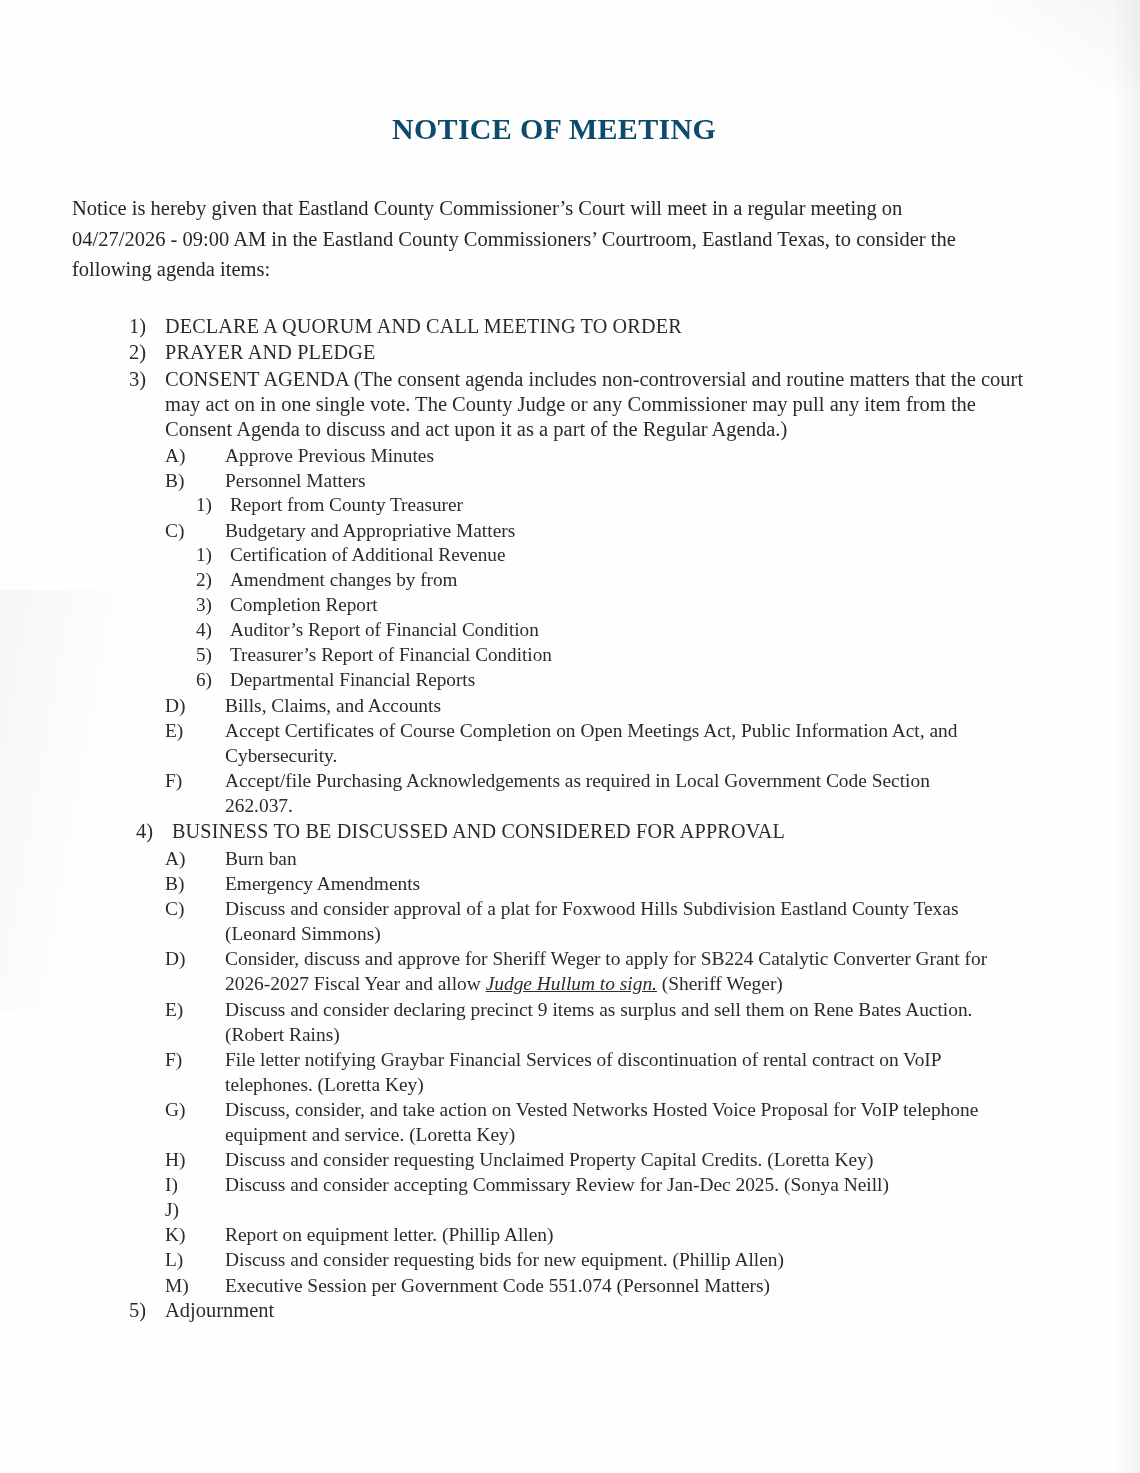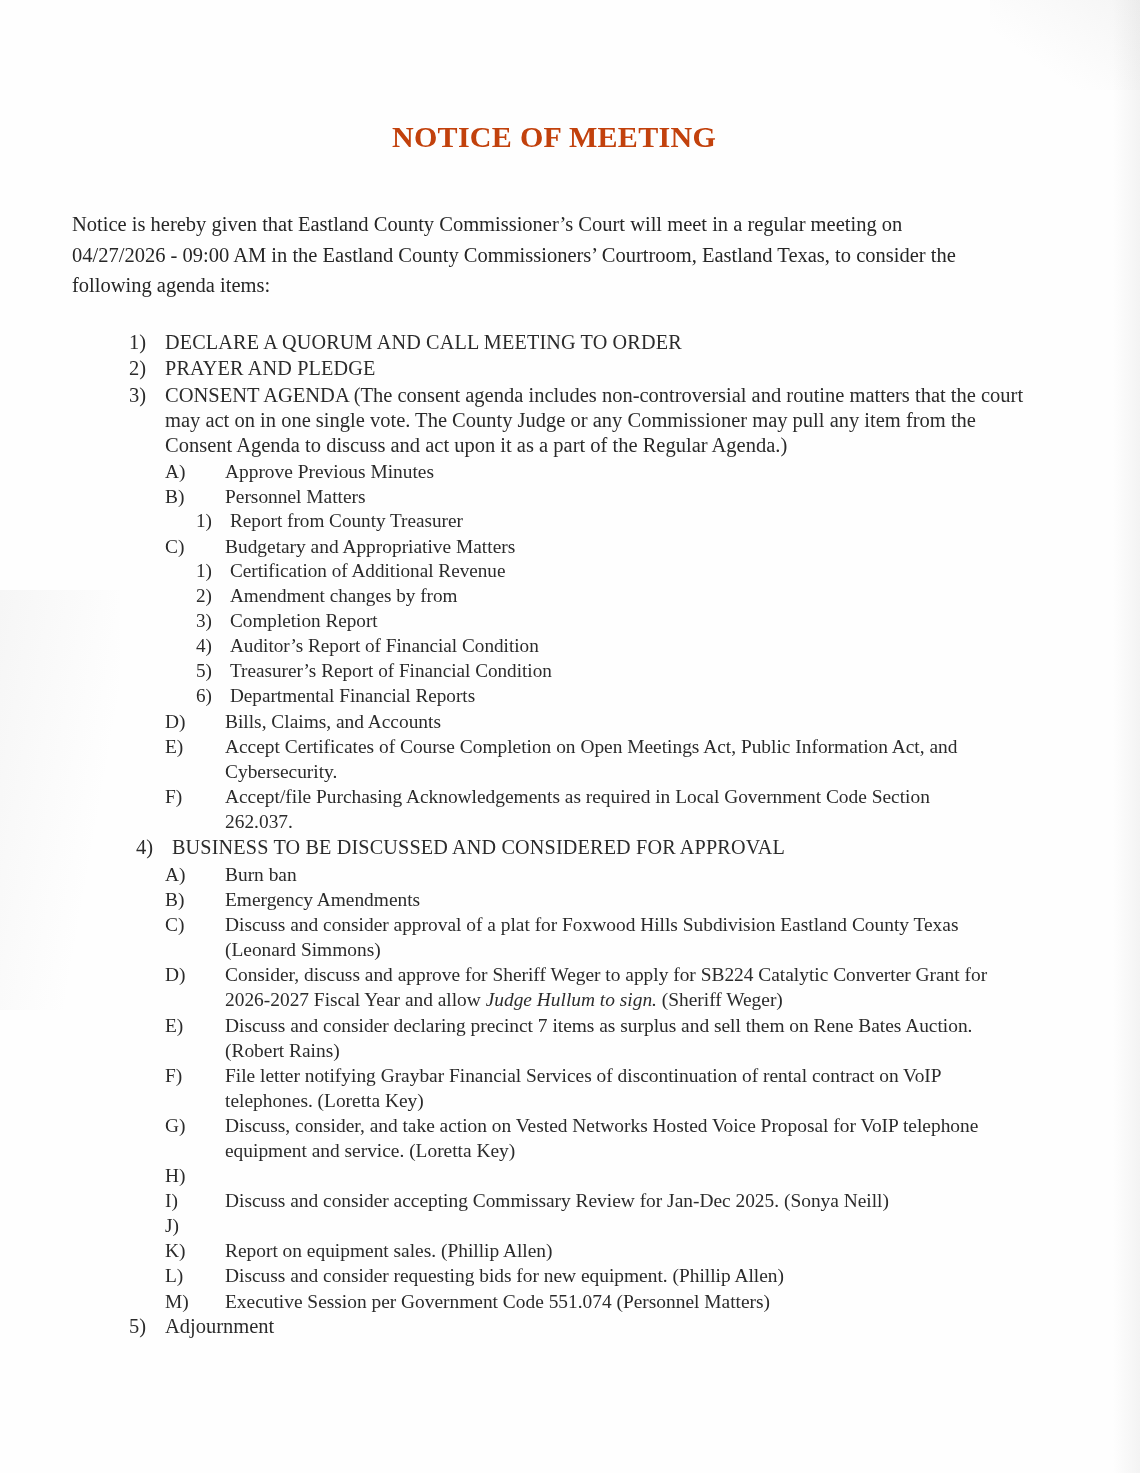--- a/index.html
+++ b/index.html
@@ -48,24 +48,24 @@
   .content {
     position: relative;
     z-index: 2;
   }
 
   .doc-title {
     text-align: center;
     font-size: 30px;
     font-weight: bold;
     letter-spacing: 0.3px;
-    margin: 12px;
+    margin: 4px;
     padding-top: 108px;
     padding-right: 32px;
-    color: #c2410c;
+    color: #0c4a6e;
   }
 
   .intro {
     margin: 0;
     padding-top: 43px;
     padding-left: 72px;
     padding-right: 144px;
     font-size: 20.5px;
     line-height: 30.5px;
     text-align: left;
@@ -125,21 +125,21 @@
     margin-left: 25px;
   }
 
   .lvl3-item {
     font-size: 19.2px;
     line-height: 24.9px;
   }
 
   .spaced { margin-top: 1px; }
 
-  em.ital { font-style: italic; }
+  em.ital { font-style: italic; text-decoration: underline; }
 </style>
 </head>
 <body>
 
 <div class="page">
   <div class="scan-shade-left"></div>
   <div class="scan-shade-right"></div>
   <div class="scan-shade-topright"></div>
 
   <div class="content">
@@ -241,43 +241,44 @@
         <span class="body-text">Discuss and consider approval of a plat for Foxwood Hills Subdivision Eastland County Texas (Leonard Simmons)</span>
       </div>
 
       <div class="lvl2-item">
         <span class="marker">D)</span>
         <span class="body-text"><span>Consider, discuss and approve for Sheriff Weger to apply for SB224 Catalytic Converter Grant for 2026-2027 Fiscal Year and allow </span><em class="ital">Judge Hullum to sign.</em><span> (Sheriff Weger)</span></span>
       </div>
 
       <div class="lvl2-item">
         <span class="marker">E)</span>
-        <span class="body-text">Discuss and consider declaring precinct 7 items as surplus and sell them on Rene Bates Auction. (Robert Rains)</span>
+        <span class="body-text">Discuss and consider declaring precinct 9 items as surplus and sell them on Rene Bates Auction. (Robert Rains)</span>
       </div>
       <div class="lvl2-item">
         <span class="marker">F)</span>
         <span class="body-text">File letter notifying Graybar Financial Services of discontinuation of rental contract on VoIP telephones. (Loretta Key)</span>
       </div>
       <div class="lvl2-item">
         <span class="marker">G)</span>
         <span class="body-text">Discuss, consider, and take action on Vested Networks Hosted Voice Proposal for VoIP telephone equipment and service. (Loretta Key)</span>
       </div>
       <div class="lvl2-item">
         <span class="marker">H)</span>
+        <span class="body-text">Discuss and consider requesting Unclaimed Property Capital Credits. (Loretta Key)</span>
       </div>
       <div class="lvl2-item">
         <span class="marker">I)</span>
         <span class="body-text">Discuss and consider accepting Commissary Review for Jan-Dec 2025. (Sonya Neill)</span>
       </div>
       <div class="lvl2-item">
         <span class="marker">J)</span>
       </div>
       <div class="lvl2-item">
         <span class="marker">K)</span>
-        <span class="body-text">Report on equipment sales. (Phillip Allen)</span>
+        <span class="body-text">Report on equipment letter. (Phillip Allen)</span>
       </div>
       <div class="lvl2-item">
         <span class="marker">L)</span>
         <span class="body-text">Discuss and consider requesting bids for new equipment. (Phillip Allen)</span>
       </div>
       <div class="lvl2-item">
         <span class="marker">M)</span>
         <span class="body-text">Executive Session per Government Code 551.074 (Personnel Matters)</span>
       </div>
 

